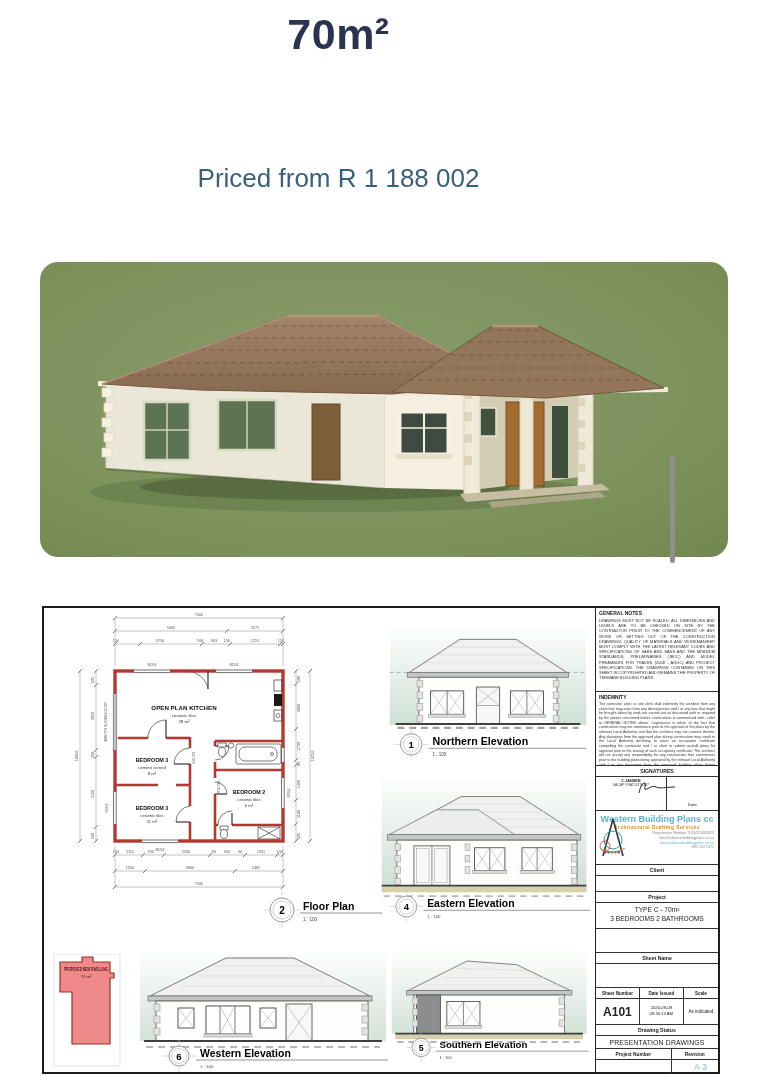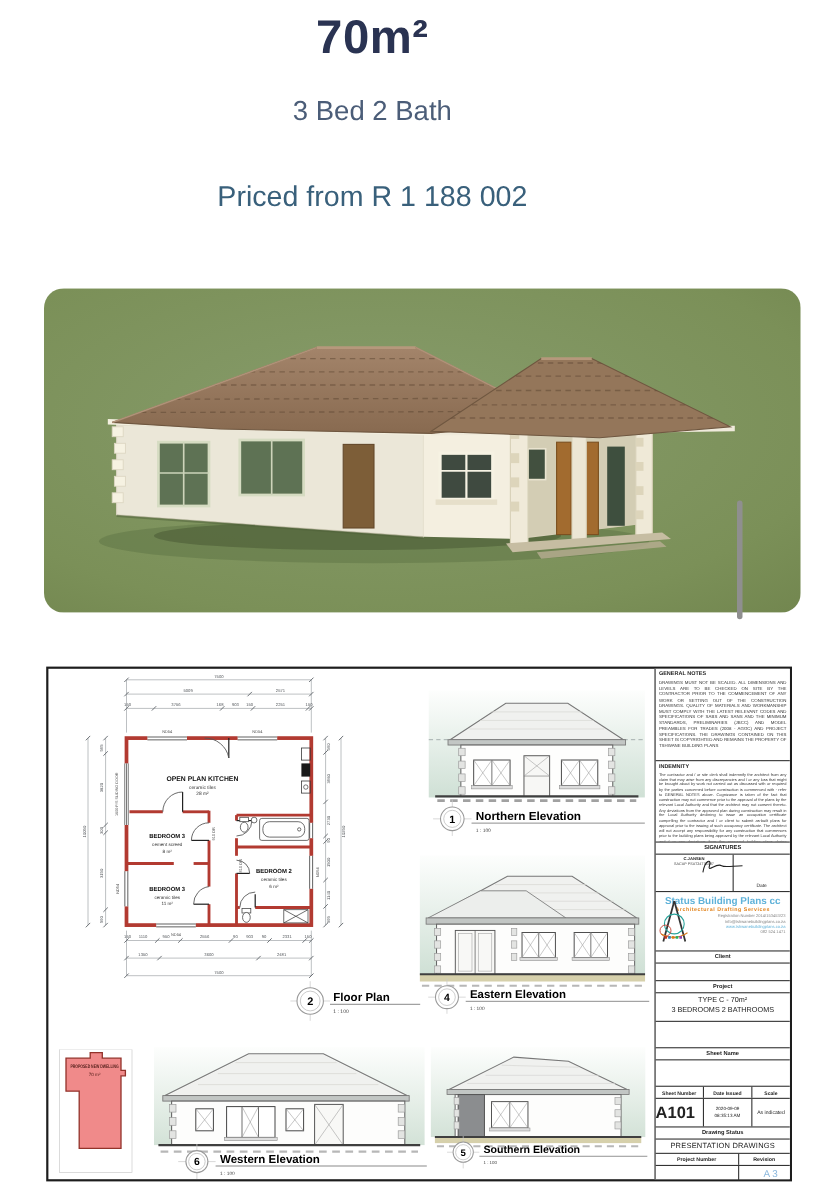--- a/index.html
+++ b/index.html
@@ -42,39 +42,38 @@
   .coline{font-size:3.7px;color:#868686;text-align:right;padding-right:4px;line-height:1.3}
   .coline.blue{color:#5fb2d9}
   .projtxt{height:26px;border-bottom:1px solid #333;box-sizing:border-box;text-align:center;font-size:6.6px;line-height:1.35;padding-top:3px}
   .g3{display:flex;border-bottom:1px solid #333;box-sizing:border-box}
   .g3 .c1{width:36%;border-right:1px solid #333;box-sizing:border-box}
   .g3 .c2{width:36%;border-right:1px solid #333;box-sizing:border-box}
   .g3 .c3{width:28%;box-sizing:border-box}
   .g3.head{height:11px}
   .g3.head div{font-size:4.6px;font-weight:bold;text-align:center;line-height:11px}
   .g3.vals{height:26px}
-  .sheetnum{font-size:15px;font-weight:bold;line-height:26px}
+  .sheetnum{font-size:12px;font-weight:bold;text-align:center;line-height:26px}
   .dateval{font-size:4.2px;text-align:center;padding-top:6px;line-height:1.4}
   .scaleval{font-size:4.6px;text-align:center;line-height:26px}
   .statusval{height:13px;border-bottom:1px solid #333;box-sizing:border-box;text-align:center;font-size:6.8px;font-weight:normal;line-height:13px;letter-spacing:.2px}
   .g2{display:flex;border-bottom:1px solid #333;box-sizing:border-box}
   .g2 .c1{width:62%;border-right:1px solid #333;box-sizing:border-box}
   .g2 .c2{width:38%;box-sizing:border-box}
   .g2.head{height:11px}
   .g2.head div{font-size:4.8px;font-weight:bold;text-align:center;line-height:11px}
   .g2.empty{height:13px;border-bottom:none}
   .corner-mark{position:absolute;left:694px;top:1062px;font-size:9px;color:#8cb8dd;letter-spacing:2px}
 </style>
 </head>
 <body>
 
 <div class="page">
 
   <div class="hero-title">70m²</div>
-  <div class="hero-sub">3 Bed 2 Bath</div>
   <div class="hero-price">Priced from R 1 188 002</div>
 
   <div class="render-card">
     <svg viewBox="0 0 688 295" width="688" height="295">
       <defs>
         <radialGradient id="lawnG" cx="45%" cy="42%" r="85%">
           <stop offset="0%" stop-color="#879c6c"></stop>
             <stop offset="70%" stop-color="#7b9058"></stop>
             <stop offset="100%" stop-color="#70844d"></stop>
         </radialGradient>
@@ -665,21 +664,21 @@
           <circle cx="7" cy="30" r="5" fill="none" stroke="#c0392b" stroke-width="0.8"></circle>
           <path d="M3,33 Q15,40 27,32" fill="none" stroke="#d87a1a" stroke-width="1"></path>
           <g>
             <rect x="6" y="35" width="2.4" height="2.4" fill="#c0392b"></rect>
               <rect x="9.4" y="35" width="2.4" height="2.4" fill="#2980b9"></rect>
             <rect x="12.8" y="35" width="2.4" height="2.4" fill="#d87a1a"></rect>
               <rect x="16.2" y="35" width="2.4" height="2.4" fill="#27ae60"></rect>
             <rect x="19.6" y="35" width="2.4" height="2.4" fill="#8e44ad"></rect>
           </g>
         </svg>
-        <div class="co">Status Building Plans cc</div>
+        <div class="co">Western Building Plans cc</div>
         <div class="cosub">Architectural Drafting Services</div>
         <div class="colines">
           <div class="coline">Registration Number 2014/153453/23</div>
           <div class="coline">info@tshwanebuildingplans.co.za</div>
           <div class="coline blue">www.tshwanebuildingplans.co.za</div>
           <div class="coline">082 524 1471</div>
         </div>
       </div>
       <div class="bar">Client</div>
       <div class="sp16"></div>

